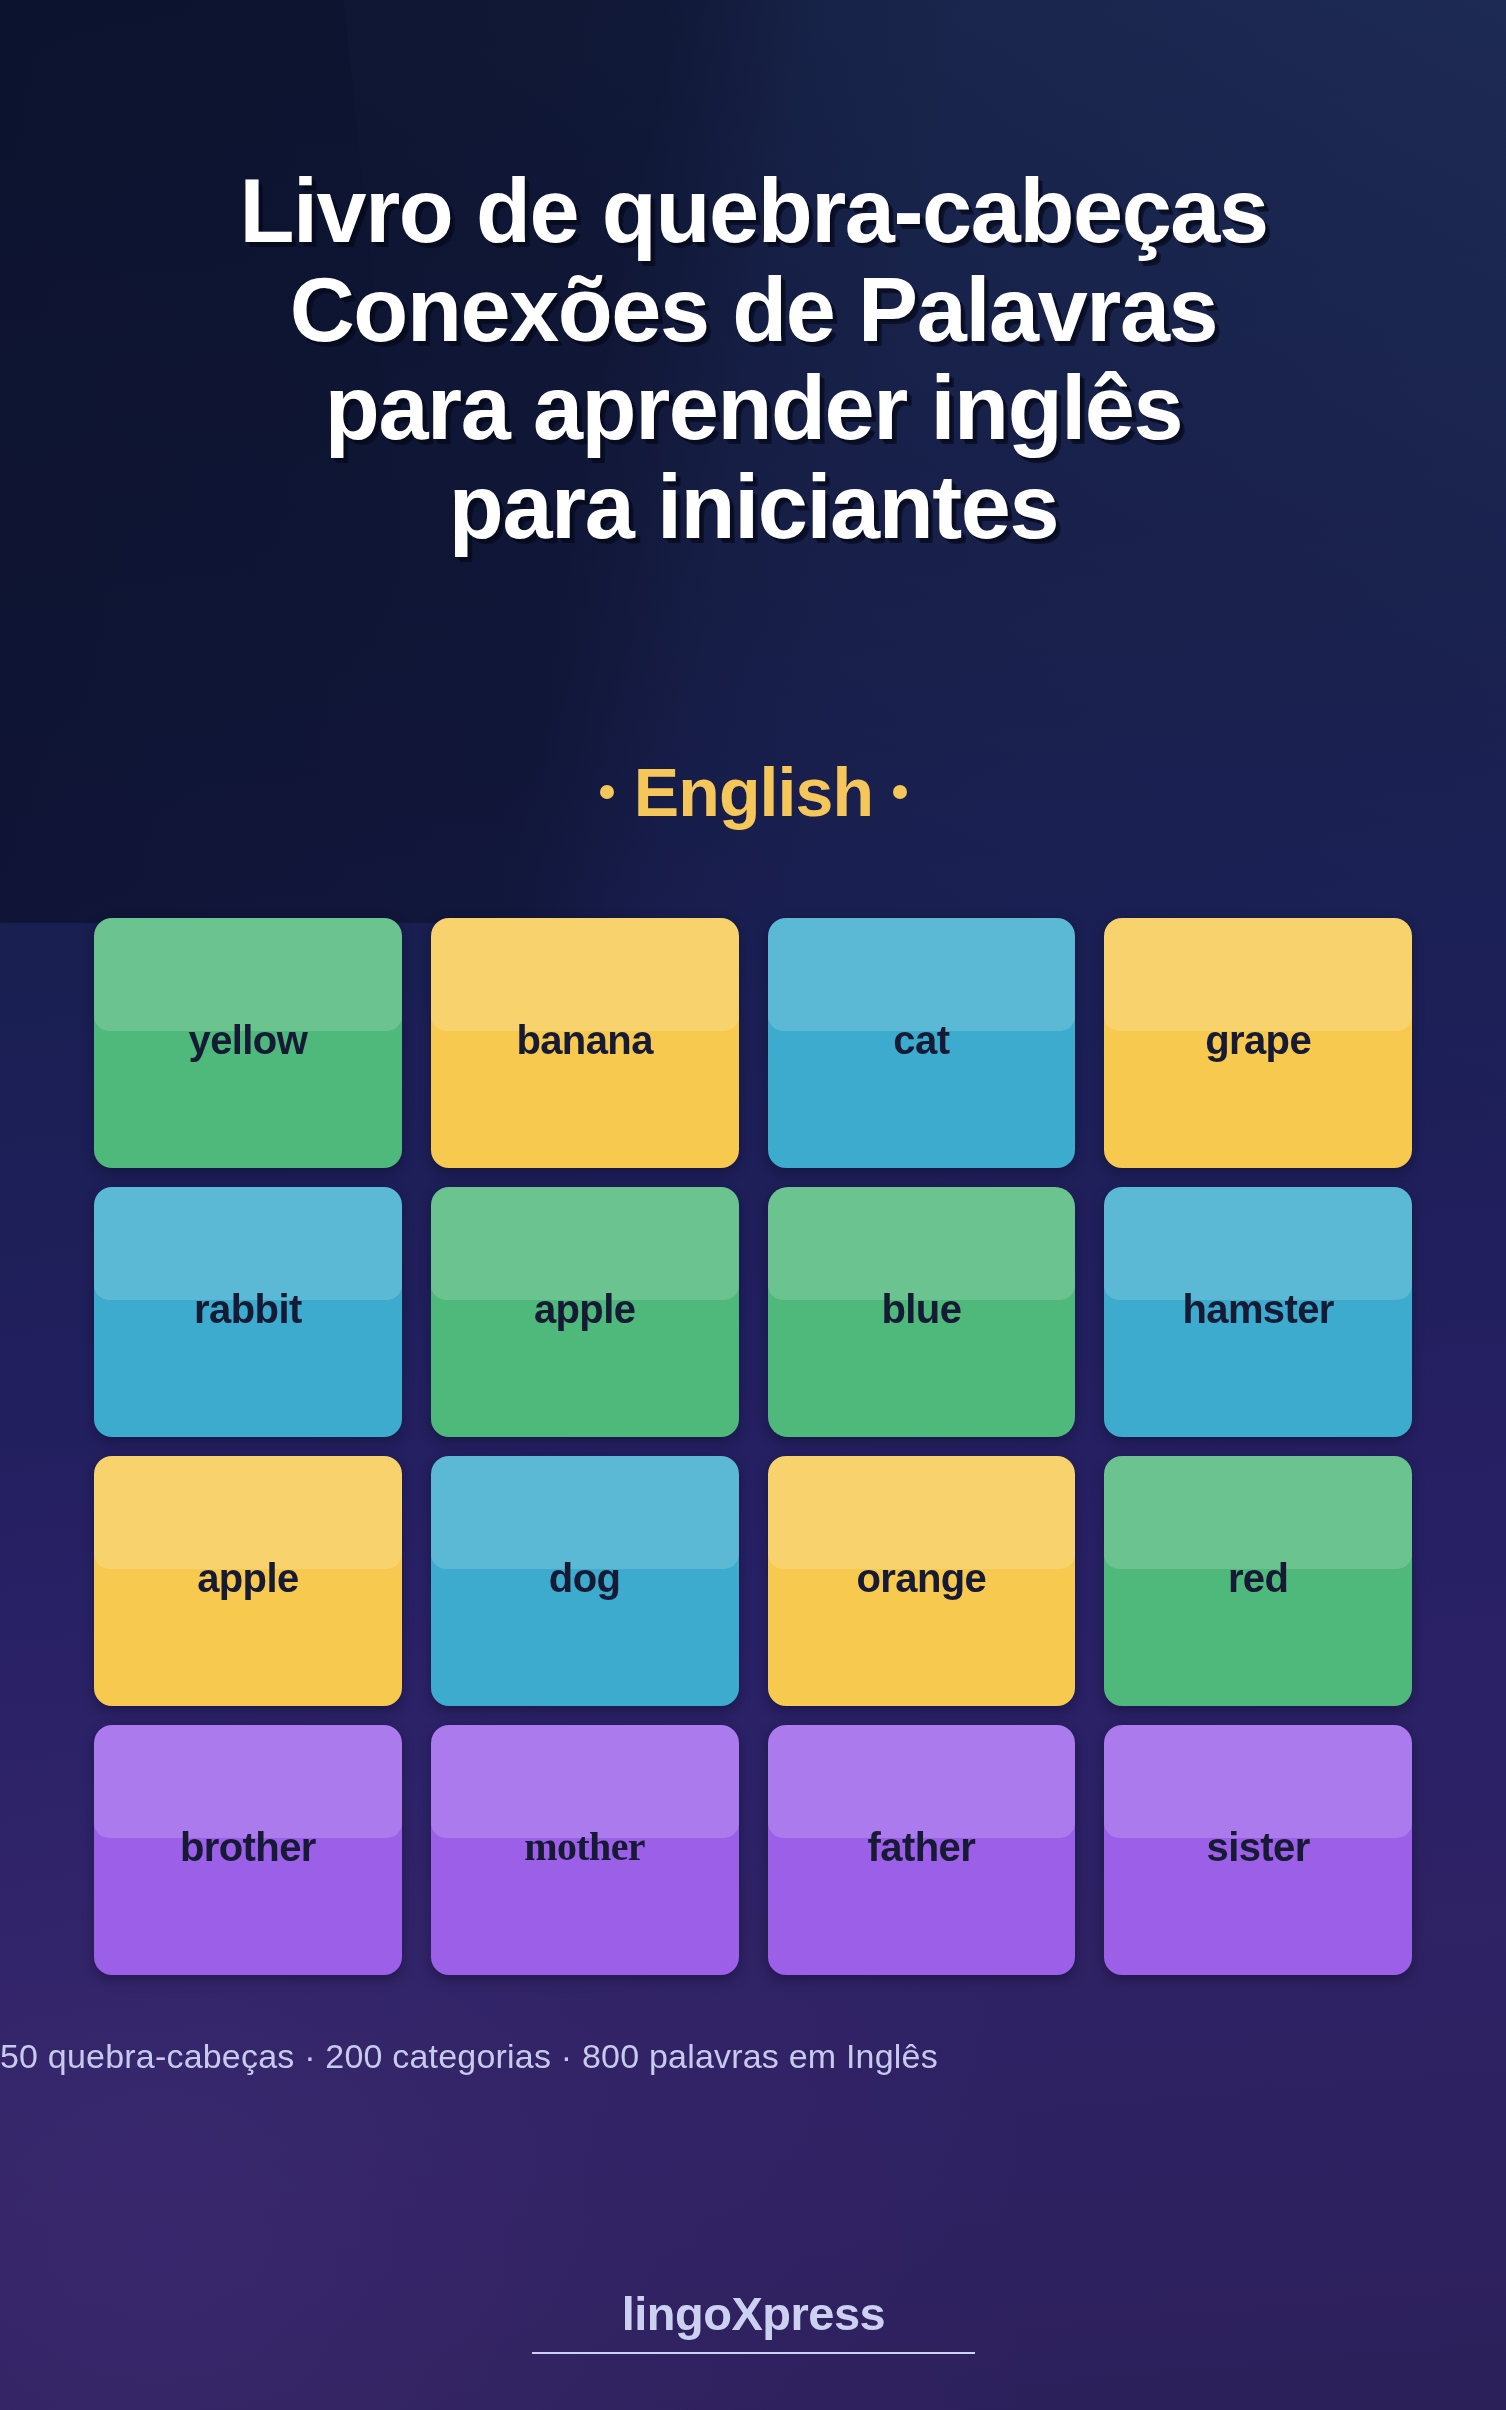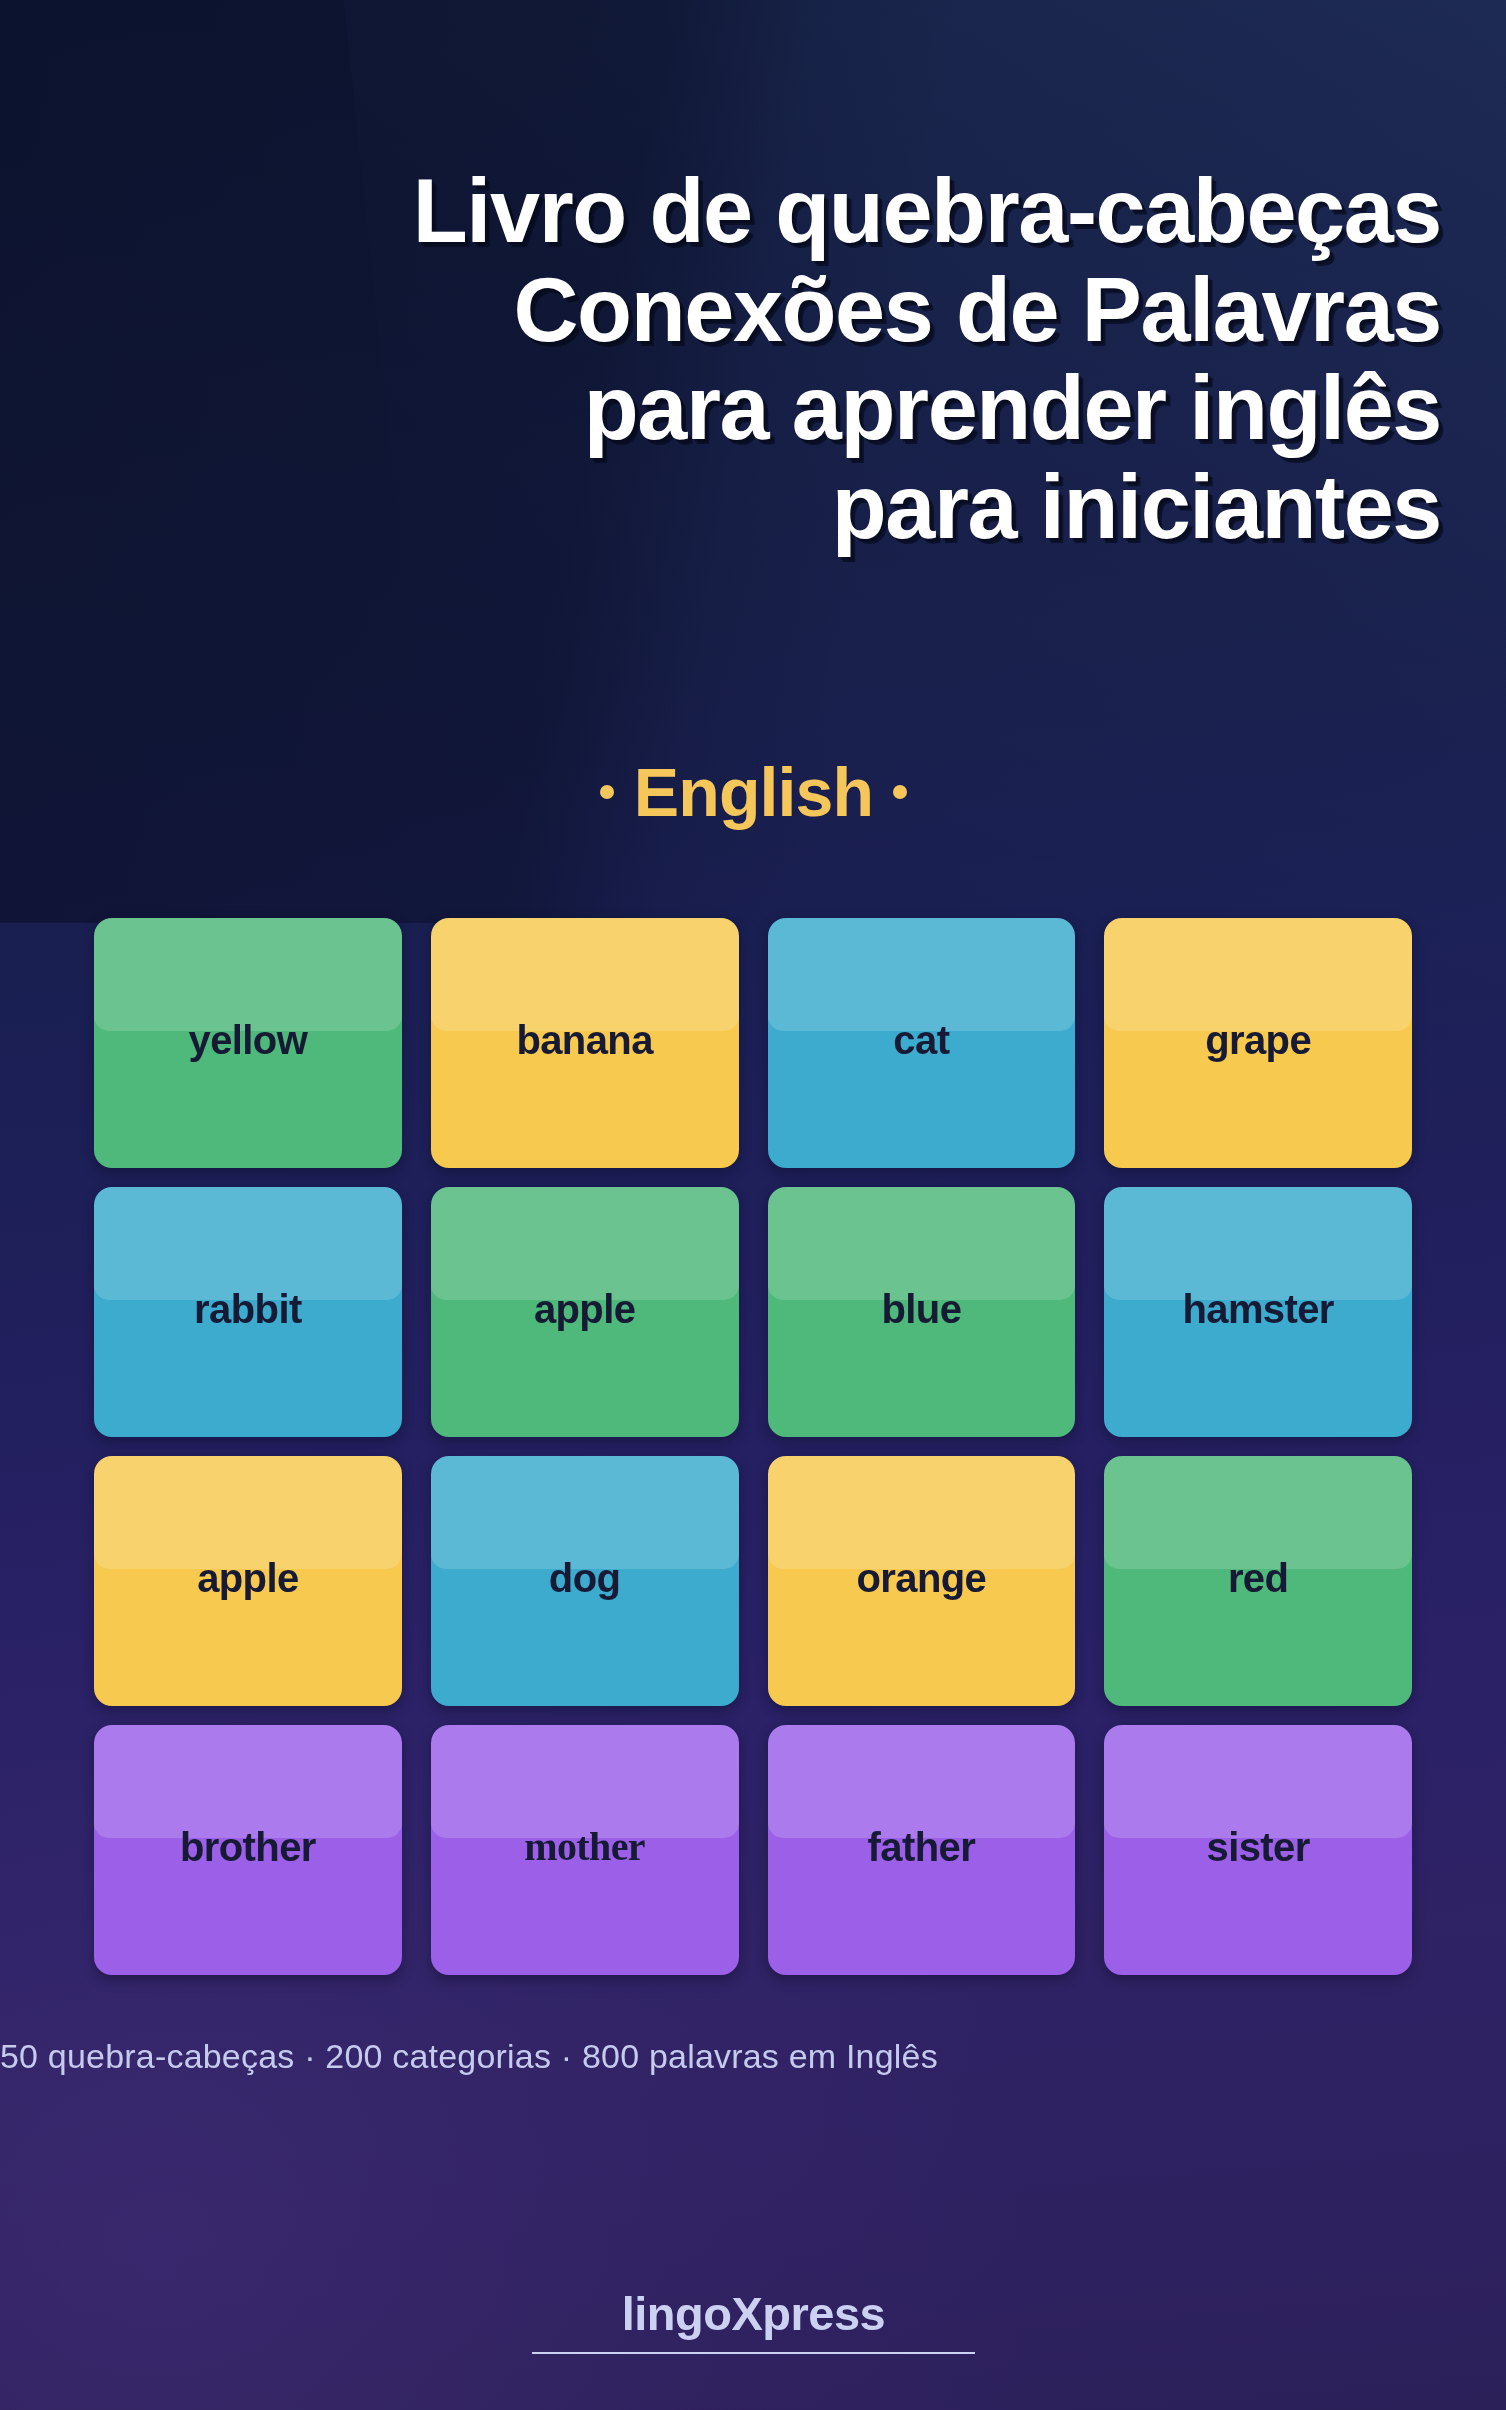--- a/index.html
+++ b/index.html
@@ -86,21 +86,20 @@
     display:block;
     color:#ffffff;
     font-size:90px;
     font-weight:700;
     line-height:1.095;
     letter-spacing:-1.4px;
     white-space:nowrap;
     text-shadow:
        4.7px 4.7px 0 rgba(5,8,24,0.62),
        2.8px 2.8px 0 rgba(5,8,24,0.45);
-    text-align: right;
   }
 
   
   .lang-row {
     position:absolute;
     top:758px;
     left:0; right:0;
     display:flex;
     align-items:center;
     justify-content:center;
@@ -239,21 +238,21 @@
           <span class="tile-word">grape</span>
         </div>
         <div class="tile" style="background: rgb(60, 171, 206);">
           <div class="tile-gloss"></div>
           <span class="tile-word">rabbit</span>
         </div>
         <div class="tile" style="background: rgb(78, 185, 122);">
           <div class="tile-gloss"></div>
           <span class="tile-word">apple</span>
         </div>
-        <div class="tile" style="background: rgb(78, 185, 122);">
+        <div class="tile" style="background: rgb(78, 185, 122); border-radius: 20px;">
           <div class="tile-gloss"></div>
           <span class="tile-word">blue</span>
         </div>
         <div class="tile" style="background: rgb(60, 171, 206);">
           <div class="tile-gloss"></div>
           <span class="tile-word">hamster</span>
         </div>
         <div class="tile" style="background: rgb(247, 201, 79);">
           <div class="tile-gloss"></div>
           <span class="tile-word">apple</span>

